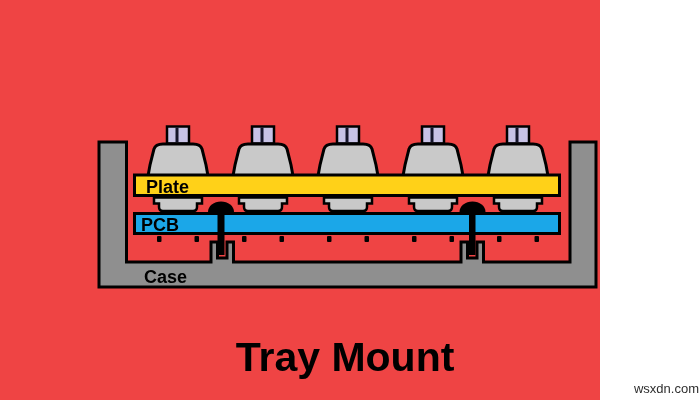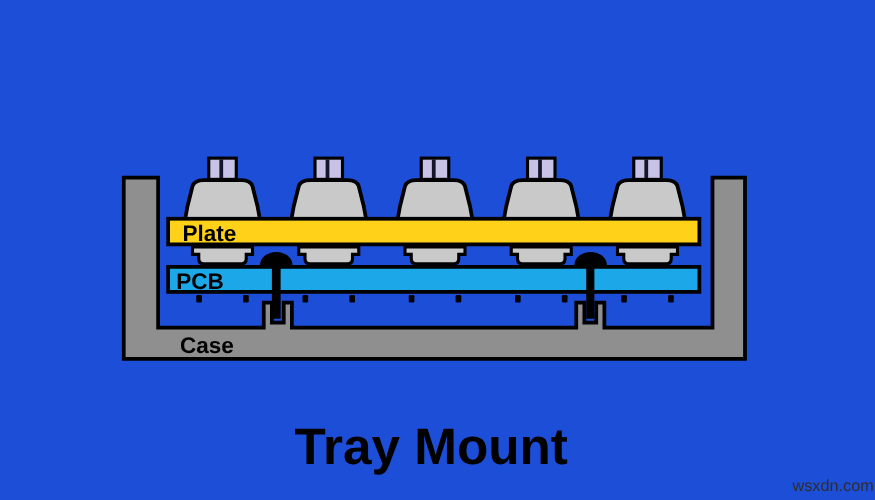--- a/index.html
+++ b/index.html
@@ -4,21 +4,21 @@
 <style>
   html, body {
     margin: 0;
     padding: 0;
     background: #ffffff;
     width: 700px;
     height: 400px;
     overflow: hidden;
     font-family: "Liberation Sans", sans-serif;
   }
-  .stage { position: relative; width: 700px; height: 400px; background: #1d4ed8; }
+  .stage { position: relative; width: 600px; height: 400px; background: #ef4444; }
   svg { display: block; }
   .fill-case    { fill: var(--case);        stroke: var(--outline); stroke-width: 3; }
   .fill-plate   { fill: var(--plate);       stroke: var(--outline); stroke-width: 3; }
   .fill-pcb     { fill: var(--pcb);         stroke: var(--outline); stroke-width: 3; }
   .sw-upper     { fill: var(--switch_body); stroke: var(--outline); stroke-width: 3; }
   .sw-lower     { fill: var(--switch_body); stroke: var(--outline); stroke-width: 2.5; }
   .sw-stem      { fill: var(--switch_stem); stroke: var(--outline); stroke-width: 2.5; }
   .sw-stem-div  { fill: var(--stem_divider); }
   .ink          { fill: var(--outline); }
 

